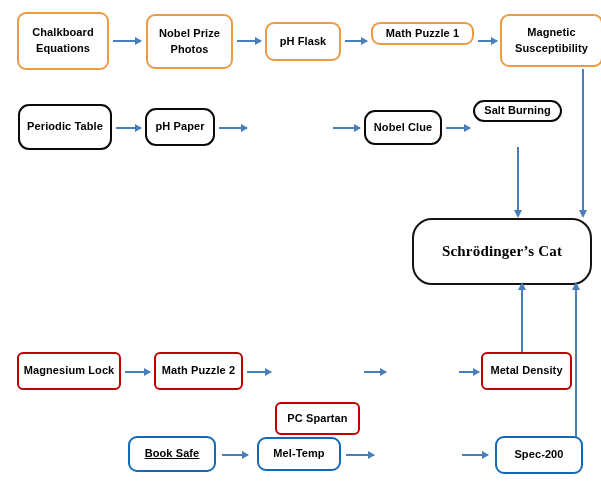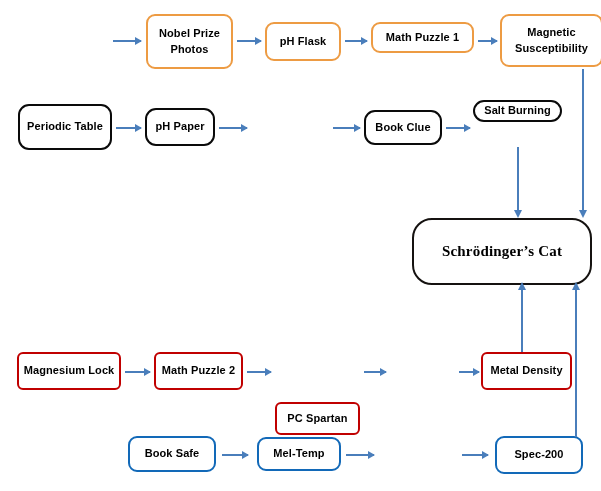--- a/index.html
+++ b/index.html
@@ -66,44 +66,45 @@
     border-left:4px solid transparent;
     border-right:4px solid transparent;
     border-bottom:8px solid #4A7EBB;
   }
 </style>
 </head>
 <body>
 
 <div id="canvas">
 
+  <div class="node orange" style="left:17px;top:12px;width:92px;height:58px;">Chalkboard Equations</div>
   <div class="harrow" style="left:113px;top:40px;width:28px;"></div>
 
   <div class="node orange" style="left:146px;top:14px;width:87px;height:55px;">Nobel Prize Photos</div>
   <div class="harrow" style="left:237px;top:40px;width:24px;"></div>
 
   <div class="node orange" style="left:265px;top:22px;width:76px;height:39px;">pH Flask</div>
   <div class="harrow" style="left:345px;top:40px;width:22px;"></div>
 
-  <div class="node orange" style="left:371px;top:22px;width:103px;height:31px;">Math Puzzle 1</div>
+  <div class="node orange" style="left:371px;top:22px;width:103px;height:23px;">Math Puzzle 1</div>
   <div class="harrow" style="left:478px;top:40px;width:19px;"></div>
 
   <div class="node orange" style="left:500px;top:14px;width:103px;height:53px;">Magnetic Susceptibility</div>
 
   <div class="varrow down" style="left:582px;top:69px;height:142px;"></div>
 
   <div class="node black" style="left:18px;top:104px;width:94px;height:46px;">Periodic Table</div>
   <div class="harrow" style="left:116px;top:127px;width:25px;"></div>
 
   <div class="node black" style="left:145px;top:108px;width:70px;height:38px;">pH Paper</div>
   <div class="harrow" style="left:219px;top:127px;width:28px;"></div>
 
   <div class="harrow" style="left:333px;top:127px;width:27px;"></div>
 
-  <div class="node black" style="left:364px;top:110px;width:78px;height:35px;">Book Clue</div>
+  <div class="node black" style="left:364px;top:110px;width:78px;height:35px;">Nobel Clue</div>
   <div class="harrow" style="left:446px;top:127px;width:24px;"></div>
 
   <div class="node black" style="left:473px;top:100px;width:89px;height:22px;text-align:right;">Salt Burning</div>
 
   <div class="varrow down" style="left:517px;top:147px;height:64px;"></div>
 
   <div class="node goal" style="left:412px;top:218px;width:180px;height:67px;">Schrödinger’s Cat</div>
 
   <div class="node red" style="left:17px;top:352px;width:104px;height:38px;">Magnesium Lock</div>
   <div class="harrow" style="left:125px;top:371px;width:25px;"></div>
@@ -113,21 +114,21 @@
 
   <div class="node red" style="left:275px;top:356px;width:85px;height:33px;margin-top:46px;">PC Spartan</div>
   <div class="harrow" style="left:364px;top:371px;width:22px;"></div>
 
   <div class="harrow" style="left:459px;top:371px;width:20px;"></div>
 
   <div class="node red" style="left:481px;top:352px;width:91px;height:38px;">Metal Density</div>
 
   <div class="varrow up" style="left:521px;top:289px;height:63px;"></div>
 
-  <div class="node blue" style="left:128px;top:436px;width:88px;height:36px;">Book Safe</div>
+  <div class="node blue" style="left:128px;top:436px;width:88px;height:36px;text-decoration:underline;">Book Safe</div>
   <div class="harrow" style="left:222px;top:454px;width:26px;"></div>
 
   <div class="node blue" style="left:257px;top:437px;width:84px;height:34px;">Mel-Temp</div>
   <div class="harrow" style="left:346px;top:454px;width:28px;"></div>
 
   <div class="harrow" style="left:462px;top:454px;width:26px;"></div>
 
   <div class="node blue" style="left:495px;top:436px;width:88px;height:38px;">Spec-200</div>
 
   <div class="varrow up" style="left:575px;top:289px;height:148px;"></div>

